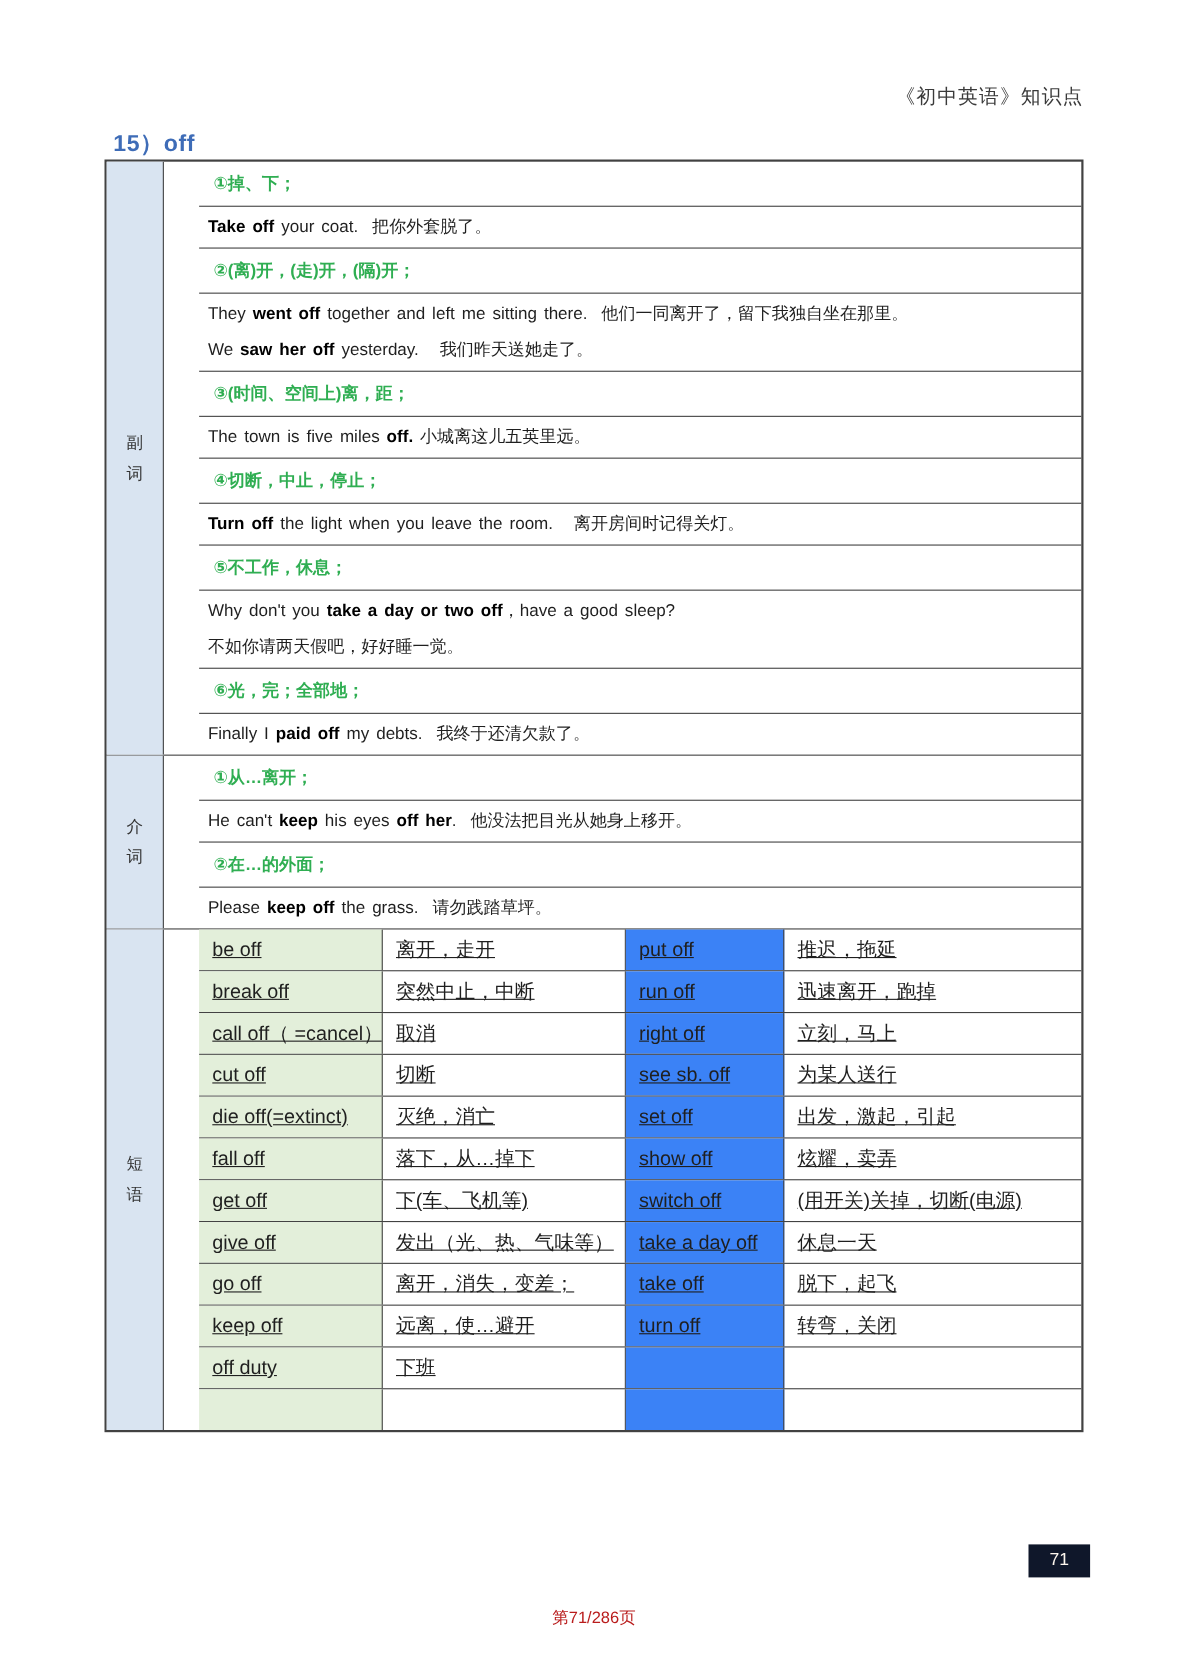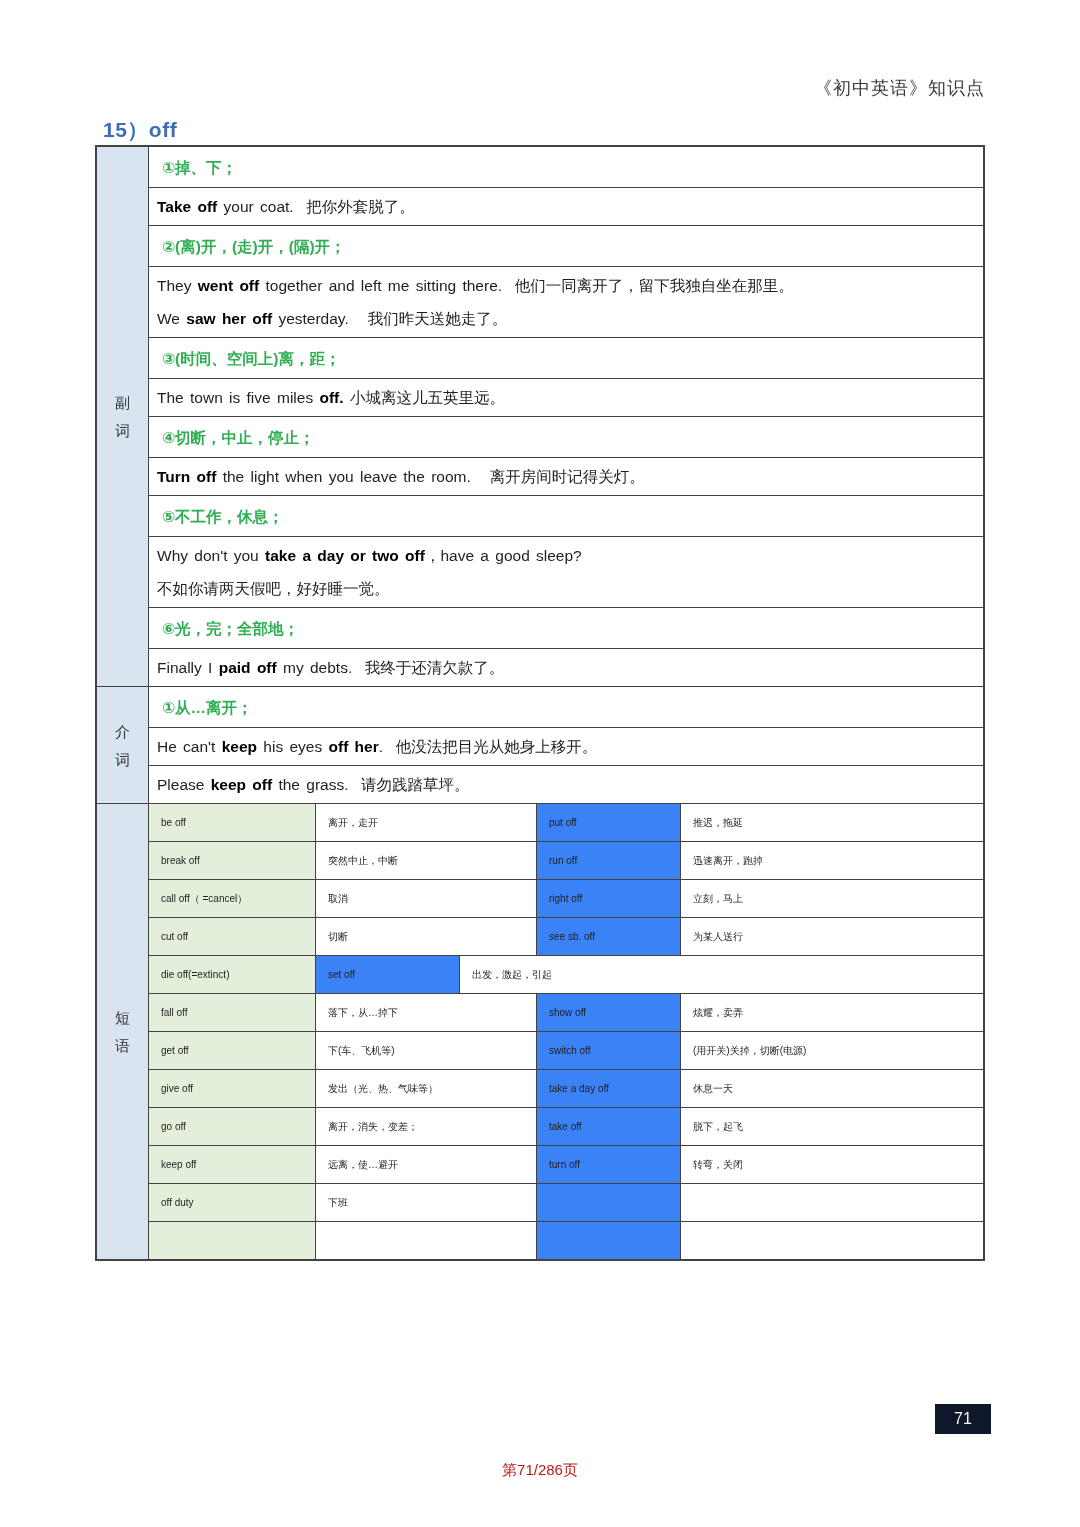--- a/index.html
+++ b/index.html
@@ -24,34 +24,34 @@
     border:2px solid #424242; box-sizing:border-box; background:#fff;
   }
   .section { display:flex; align-items:stretch; }
   .section + .section { border-top:1.5px solid #424242; }
   .side {
     flex:0 0 52px; background:#d9e4f1; border-right:1.5px solid #424242;
     display:flex; align-items:center; justify-content:center; box-sizing:border-box;
   }
   .side .ch { display:block; font-size:15px; color:#333; line-height:1; }
   .side .ch + .ch { margin-top:13px; }
-  .content { flex:1; min-width:0; display:flex; flex-direction:column; }
+  .content { flex:1; min-width:0; display:flex; flex-direction:column;margin-left:32px; }
 
   .mrow { border-top:1.5px solid #424242; box-sizing:border-box; }
   .content > .mrow:first-child, .content > .prow:first-child { border-top:none; }
   .hrow { padding:10px 13px 9px 13px; font-size:15.5px; font-weight:bold; color:#2fae52; line-height:21px; }
   .erow { padding:8px 8px; font-size:15.5px; color:#1f1f1f; word-spacing:2px; }
   .erow .line { line-height:21px; white-space:pre-wrap; }
   .erow .line + .line { margin-top:12px; }
   .bd { font-weight:bold; color:#000; }
 
   .prow { display:flex; border-top:1.5px solid #424242; align-items:stretch; }
   .pcell {
-    box-sizing:border-box; padding:8px 12px; font-size:10px; color:#1f1f1f;
-    line-height:21px; min-height:37px; white-space:nowrap; overflow:hidden;
+    box-sizing:border-box; padding:8px 12px; font-size:18px; color:#1f1f1f;
+    line-height:21px; min-height:37px; white-space:nowrap; overflow:hidden;text-decoration:underline;
   }
   .c0 { flex:0 0 167px; background:#e3efda; border-right:1.5px solid #424242; }
   .c1 { flex:0 0 221px; border-right:1.5px solid #424242; }
   .c2 { flex:0 0 144px; background:#3b82f6; border-right:1.5px solid #424242; }
   .c3 { flex:1 1 auto; }
 
   .badge {
     position:absolute; left:935px; top:1404px; width:56px; height:30px;
     background:#0f172a; color:#fdf6ee; font-size:16px;
     display:flex; align-items:center; justify-content:center;
@@ -109,20 +109,21 @@
           <div>
             <span class="ch">介</span>
             <span class="ch">词</span>
           </div>
         </div>
         <div class="content">
           <div class="mrow hrow">①从…离开；</div>
           <div class="mrow erow">
             <div class="line"><span>He can't </span><span class="bd">keep</span><span> his eyes </span><span class="bd">off her</span><span>.  他没法把目光从她身上移开。</span></div>
           </div>
+          <div class="mrow hrow">②在…的外面；</div>
           <div class="mrow erow">
             <div class="line"><span>Please </span><span class="bd">keep off</span><span> the grass.  请勿践踏草坪。</span></div>
           </div>
         </div>
       </div>
       <div class="section">
         <div class="side">
           <div>
             <span class="ch">短</span>
             <span class="ch">语</span>
@@ -148,20 +149,21 @@
             <div class="pcell c3">立刻，马上</div>
           </div>
           <div class="prow">
             <div class="pcell c0">cut off</div>
             <div class="pcell c1">切断</div>
             <div class="pcell c2">see sb. off</div>
             <div class="pcell c3">为某人送行</div>
           </div>
           <div class="prow">
             <div class="pcell c0">die off(=extinct)</div>
+            <div class="pcell c1">灭绝，消亡</div>
             <div class="pcell c2">set off</div>
             <div class="pcell c3">出发，激起，引起</div>
           </div>
           <div class="prow">
             <div class="pcell c0">fall off</div>
             <div class="pcell c1">落下，从…掉下</div>
             <div class="pcell c2">show off</div>
             <div class="pcell c3">炫耀，卖弄</div>
           </div>
           <div class="prow">

